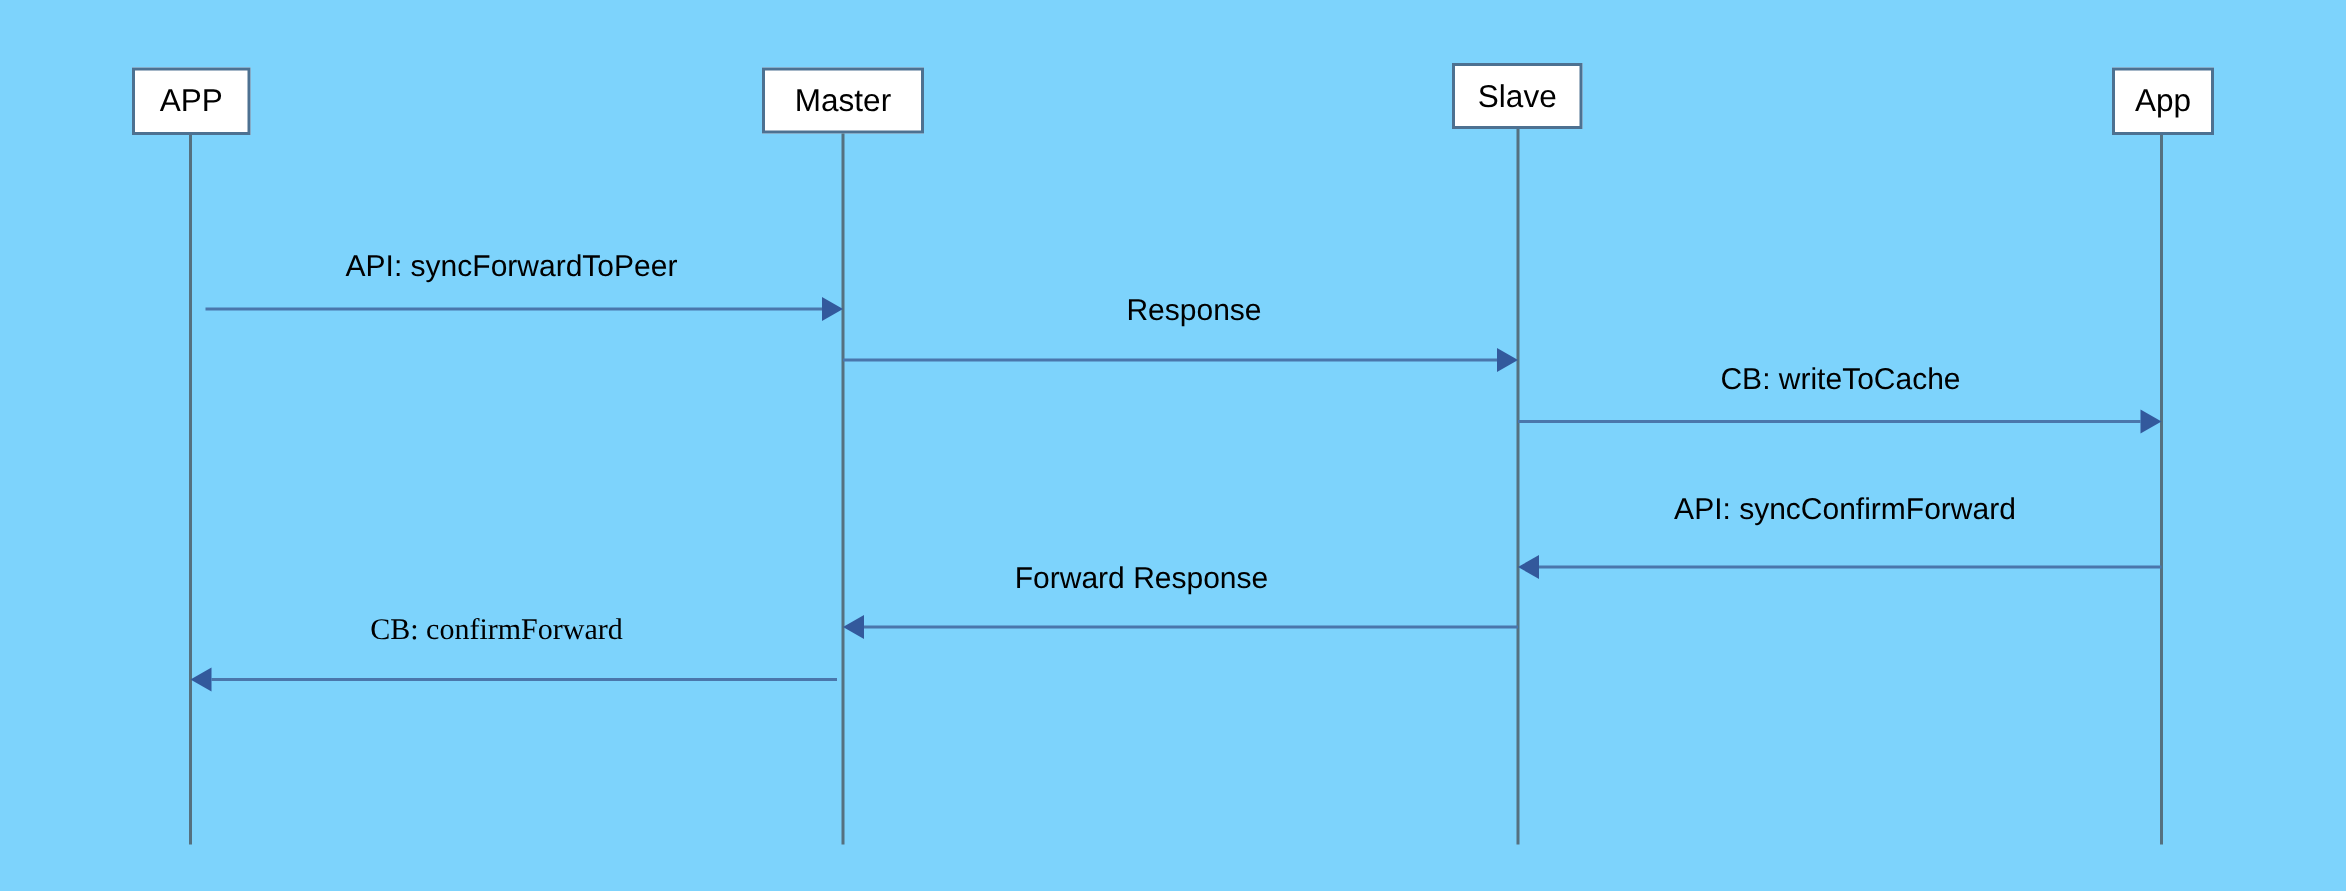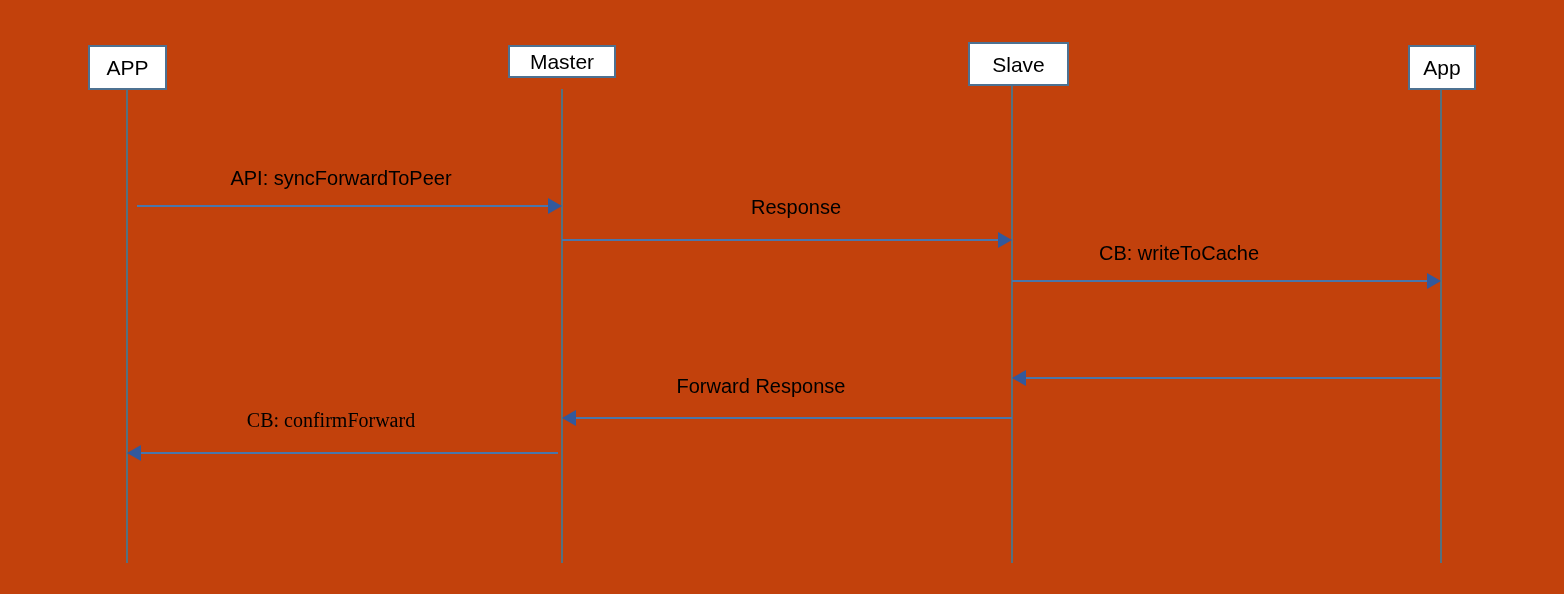--- a/index.html
+++ b/index.html
@@ -9,21 +9,21 @@
     background: #ffffff;
   }
   body {
     font-family: "Liberation Sans", sans-serif;
     -webkit-font-smoothing: antialiased;
   }
   #canvas {
     position: relative;
     width: 1564px;
     height: 594px;
-    background: #c2410c;
+    background: #7dd3fc;
     overflow: hidden;
   }
   
   .participant {
     position: absolute;
     box-sizing: border-box;
     background: #ffffff;
     border: 2px solid #4d7191;
     display: flex;
     align-items: center;
@@ -71,47 +71,48 @@
   }
 </style>
 </head>
 <body>
 
 <div id="canvas">
 
   <div class="participant" style="left:88px; top:45px; width:79px; height:45px;">
     <span class="participant-label">APP</span>
   </div>
-  <div class="participant" style="left:508px; top:45px; width:108px; height:33px;">
+  <div class="participant" style="left:508px; top:45px; width:108px; height:44px;">
     <span class="participant-label">Master</span>
   </div>
-  <div class="participant" style="left:968px; top:42px; width:101px; height:44px;">
+  <div class="participant" style="left:968px; top:42px; width:87px; height:44px;">
     <span class="participant-label">Slave</span>
   </div>
   <div class="participant" style="left:1408px; top:45px; width:68px; height:45px;">
     <span class="participant-label">App</span>
   </div>
 
   <div class="lifeline" style="left:126px; top:90px; height:473px;"></div>
   <div class="lifeline" style="left:561px; top:89px; height:474px;"></div>
   <div class="lifeline" style="left:1011px; top:86px; height:477px;"></div>
   <div class="lifeline" style="left:1440px; top:90px; height:473px;"></div>
 
   <div class="msg-label" style="left:341px; top:168px;">API: syncForwardToPeer</div>
   <div class="msg-line" style="left:137px; top:205px; width:411px;"></div>
   <div class="arrowhead right" style="left:548px; top:198px;"></div>
 
   <div class="msg-label" style="left:796px; top:197px;">Response</div>
   <div class="msg-line" style="left:562px; top:239px; width:436px;"></div>
   <div class="arrowhead right" style="left:998px; top:232px;"></div>
 
-  <div class="msg-label" style="left:1179px; top:243px;">CB: writeToCache</div>
+  <div class="msg-label" style="left:1227px; top:243px;">CB: writeToCache</div>
   <div class="msg-line" style="left:1012px; top:280px; width:415px;"></div>
   <div class="arrowhead right" style="left:1427px; top:273px;"></div>
 
+  <div class="msg-label" style="left:1230px; top:330px;">API: syncConfirmForward</div>
   <div class="msg-line" style="left:1026px; top:377px; width:415px;"></div>
   <div class="arrowhead left" style="left:1012px; top:370px;"></div>
 
   <div class="msg-label" style="left:761px; top:376px;">Forward Response</div>
   <div class="msg-line" style="left:576px; top:417px; width:436px;"></div>
   <div class="arrowhead left" style="left:562px; top:410px;"></div>
 
   <div class="msg-label" style="left:331px; top:410px;font-family:Liberation Serif, serif;">CB: confirmForward</div>
   <div class="msg-line" style="left:141px; top:452px; width:417px;"></div>
   <div class="arrowhead left" style="left:127px; top:445px;"></div>

